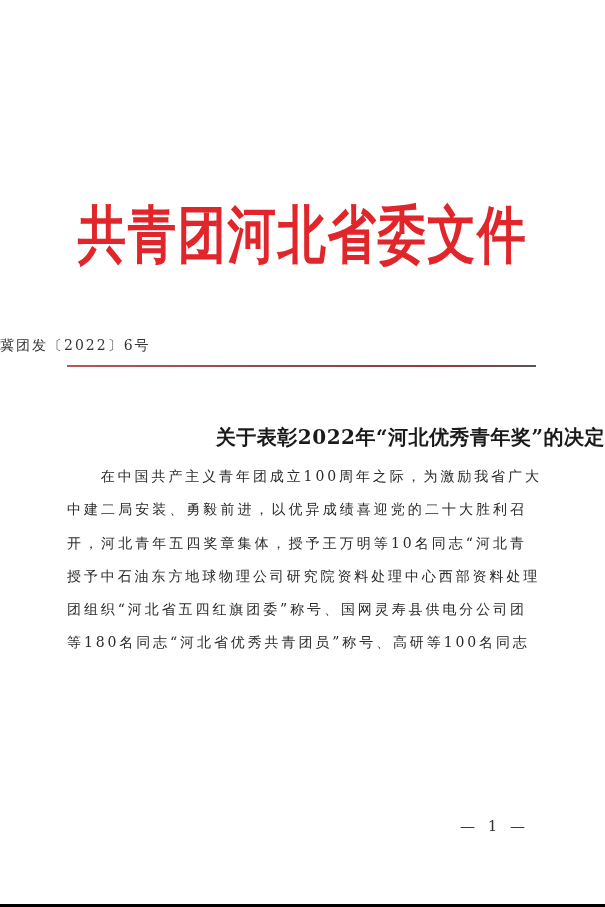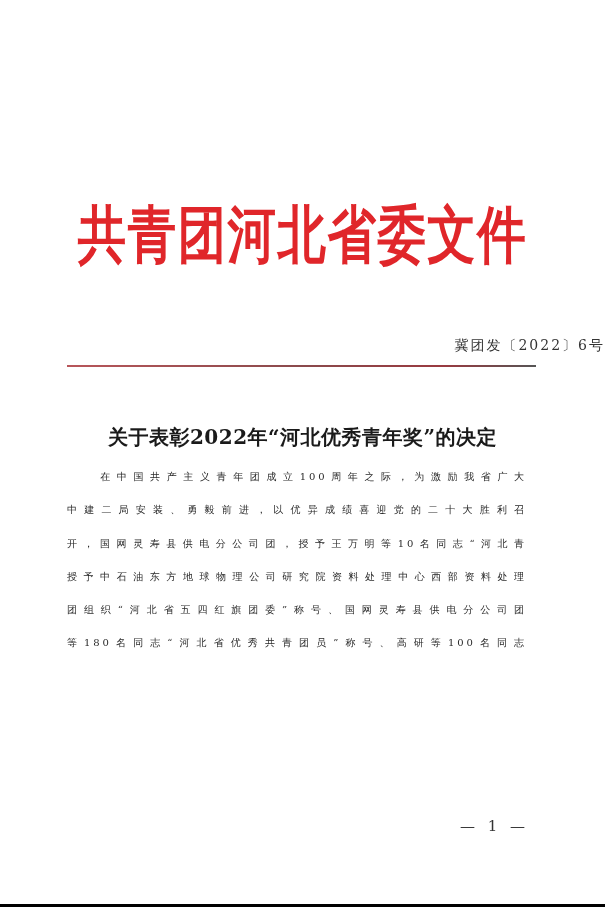--- a/index.html
+++ b/index.html
@@ -7,34 +7,34 @@
     width: 605px; height: 907px; background: #ffffff; position: relative; overflow: hidden;
     font-family: "DejaVu Serif", "Liberation Serif", serif; color: #222;
   }
   .masthead {
     position: absolute; left: 0; top: 195px; width: 605px; text-align: center;
     font-family: "DejaVu Serif", serif; font-weight: bold;
     color: #e0262a; font-size: 62px; letter-spacing: 2px; line-height: 80px;
     transform: scaleX(0.78); transform-origin: center;
   }
   .doc-number {
-    position: absolute; left: 0; top: 337px; width: 605px; text-align: right;
+    position: absolute; left: 0; top: 337px; width: 605px; text-align: left;
     font-size: 14px; letter-spacing: 2px; color: #333;
   }
   .red-rule {
     position: absolute; left: 67px; top: 365px; width: 469px; height: 2px;
     background: linear-gradient(to right, #b8565a, #8a4a4c 50%, #9a3a40 80%, #555);
   }
   .title {
-    position: absolute; left: 0; top: 424px; width: 605px; text-align: center;
+    position: absolute; left: 0; top: 424px; width: 605px; text-align: right;
     font-size: 20px; font-weight: bold; color: #1a1a1a; letter-spacing: 0.5px;
   }
   .body-text {
     position: absolute; left: 67px; top: 460px; width: 460px;
-    font-size: 10px; line-height: 33.3px; letter-spacing: 2.9px; color: #2a2a2a;
+    font-size: 14px; line-height: 33.3px; letter-spacing: 2.9px; color: #2a2a2a;
     text-align: justify;
   }
   .body-text .line { display: block; white-space: nowrap; text-align-last: justify; }
   .page-num {
     position: absolute; left: 460px; top: 817px; font-size: 15px; color: #333; letter-spacing: 4px;
   }
   .bottom-bar {
     position: absolute; left: 0; top: 904px; width: 605px; height: 3px; background: #000;
   }
 </style>
@@ -42,20 +42,20 @@
 <body>
 
 <div class="masthead">共青团河北省委文件</div>
 <div class="doc-number">冀团发〔2022〕6号</div>
 <div class="red-rule"></div>
 <div class="title">关于表彰2022年“河北优秀青年奖”的决定</div>
 
 <div class="body-text">
   <span class="line">　　在中国共产主义青年团成立100周年之际，为激励我省广大</span>
   <span class="line">中建二局安装、勇毅前进，以优异成绩喜迎党的二十大胜利召</span>
-  <span class="line">开，国网灵寿县供电分公司团，授予王万明等10名同志“河北青</span>
+  <span class="line">开，河北青年五四奖章集体，授予王万明等10名同志“河北青</span>
   <span class="line">授予中石油东方地球物理公司研究院资料处理中心西部资料处理</span>
   <span class="line">团组织“河北省五四红旗团委”称号、国网灵寿县供电分公司团</span>
   <span class="line">等180名同志“河北省优秀共青团员”称号、高研等100名同志</span>
 </div>
 
 <div class="page-num">— 1 —</div>
 <div class="bottom-bar"></div>
 
 </body></html>

